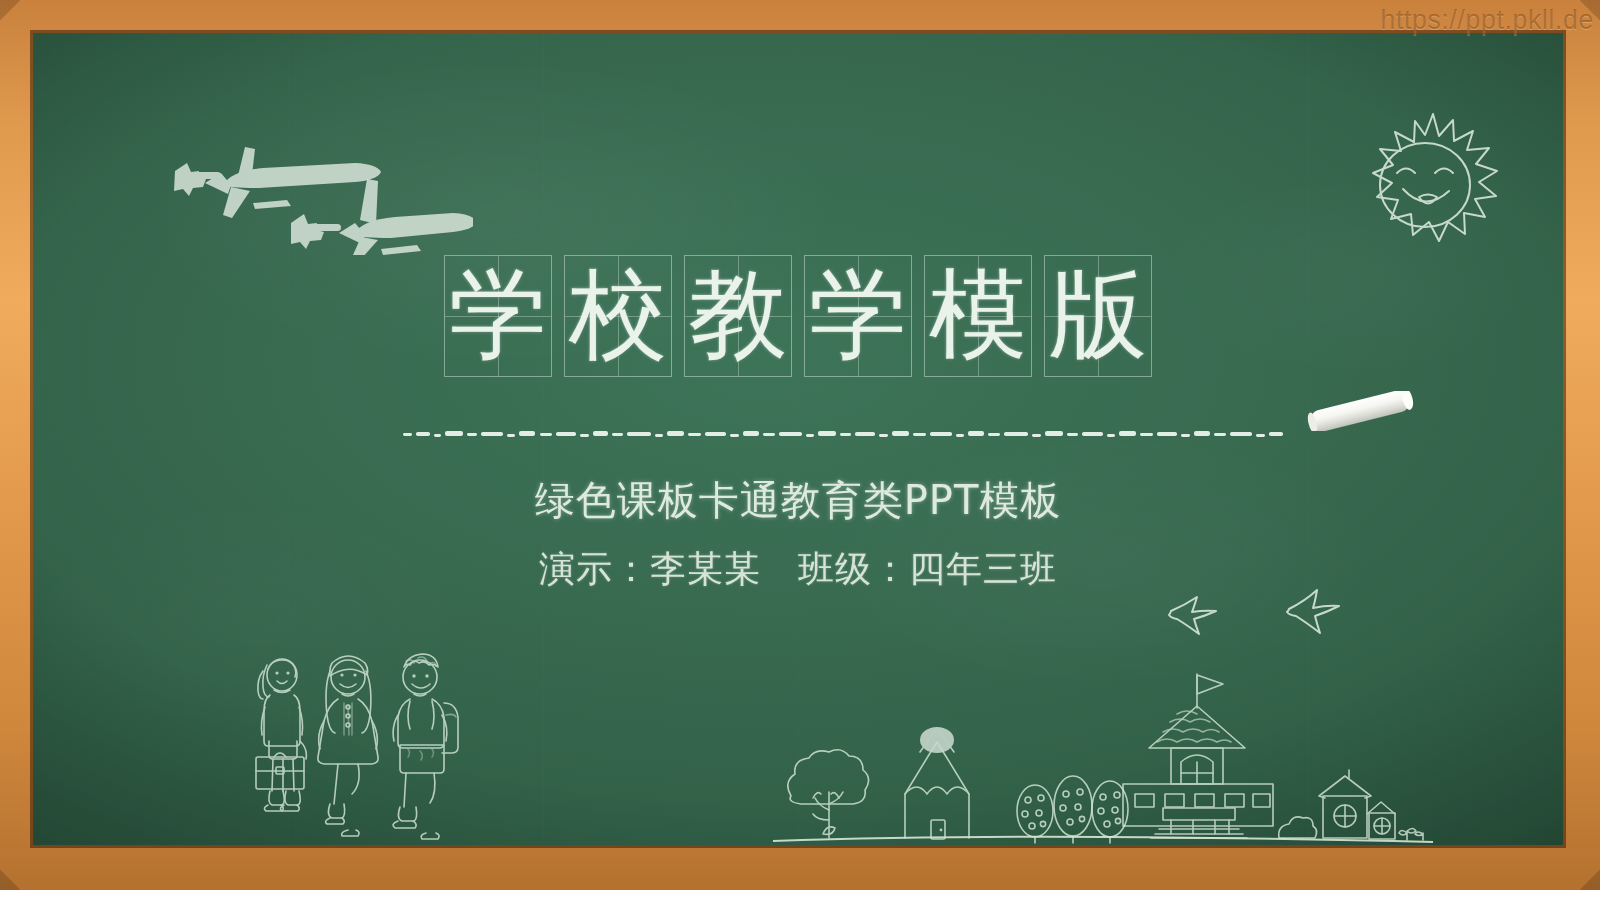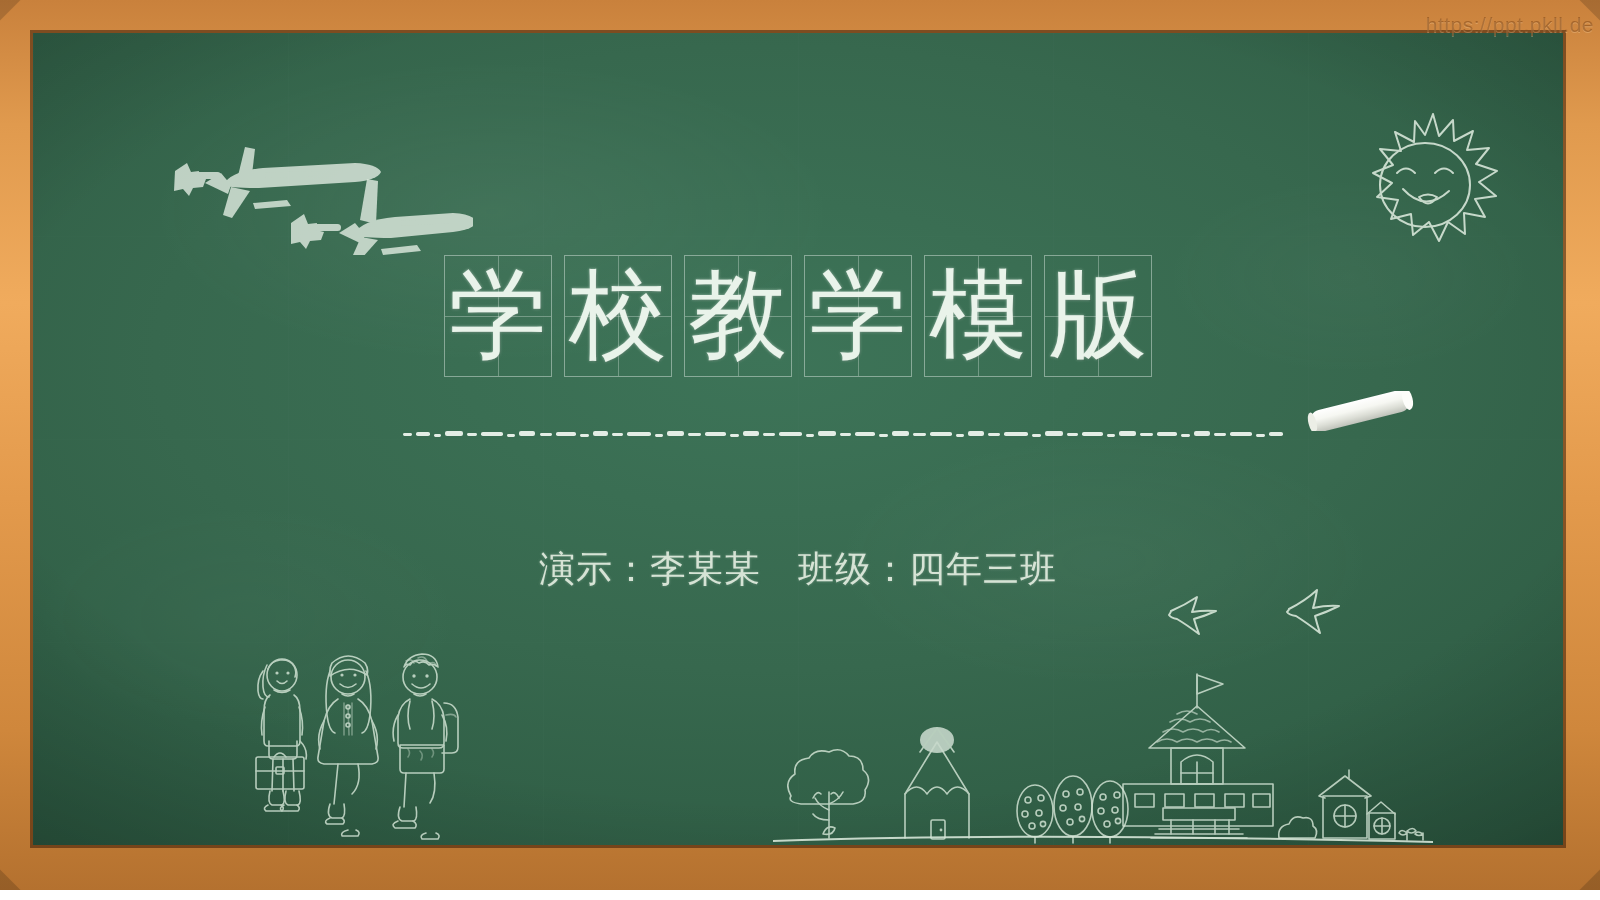--- a/index.html
+++ b/index.html
@@ -52,22 +52,22 @@
   }
   #board .seam{
     position:absolute; inset:0; opacity:.25;
     background:
       linear-gradient(90deg, rgba(255,255,255,.045) 0 1px, rgba(0,0,0,0) 1px) 0 0/255px 100%,
       linear-gradient(180deg, rgba(255,255,255,.035) 0 1px, rgba(0,0,0,0) 1px) 0 0/100% 203px;
   }
 
   
   #watermark{
-    position:absolute; right:6px; top:13px; z-index:40;
-    font-size:21px; letter-spacing:.5px;
+    position:absolute; right:6px; top:5px; z-index:40;
+    font-size:27px; letter-spacing:.5px;
     color:rgba(120,62,16,.48);
     font-family:"Liberation Sans",sans-serif;
     text-shadow:0 1px 0 rgba(255,220,170,.30);
   }
 
   
   #title-block{
     position:absolute; left:0; top:222px; width:100%;
     display:flex; justify-content:center; gap:12px; z-index:20;
   }
@@ -274,20 +274,21 @@
         <span class="cross-v"></span>
         <span class="ch">模</span>
       </div>
       <div class="glyph-cell">
         <span class="cross-h"></span>
         <span class="cross-v"></span>
         <span class="ch">版</span>
       </div>
     </div>
 
+    <div id="subtitle">绿色课板卡通教育类PPT模板</div>
     <div id="byline">演示：李某某　班级：四年三班</div>
 
     <svg class="deco" id="birds" viewBox="0 0 215 72">
       <g class="chalk-stroke">
         <path d="M14 40 q14 -6 26 -14 q-3 10 -5 15 q12 -2 24 -1 q-11 5 -22 8 q2 7 5 15 q-12 -9 -22 -15 q-6 -1 -8 -4 q2 -3 2 -4z"></path>
         <path d="M132 38 q16 -8 28 -19 q-2 12 -4 18 q14 -3 26 -2 q-12 6 -24 10 q2 8 5 17 q-13 -10 -24 -17 q-7 -1 -9 -4 q2 -2 2 -3z"></path>
       </g>
     </svg>
 
     <svg class="deco" id="kids" viewBox="0 0 250 205">

